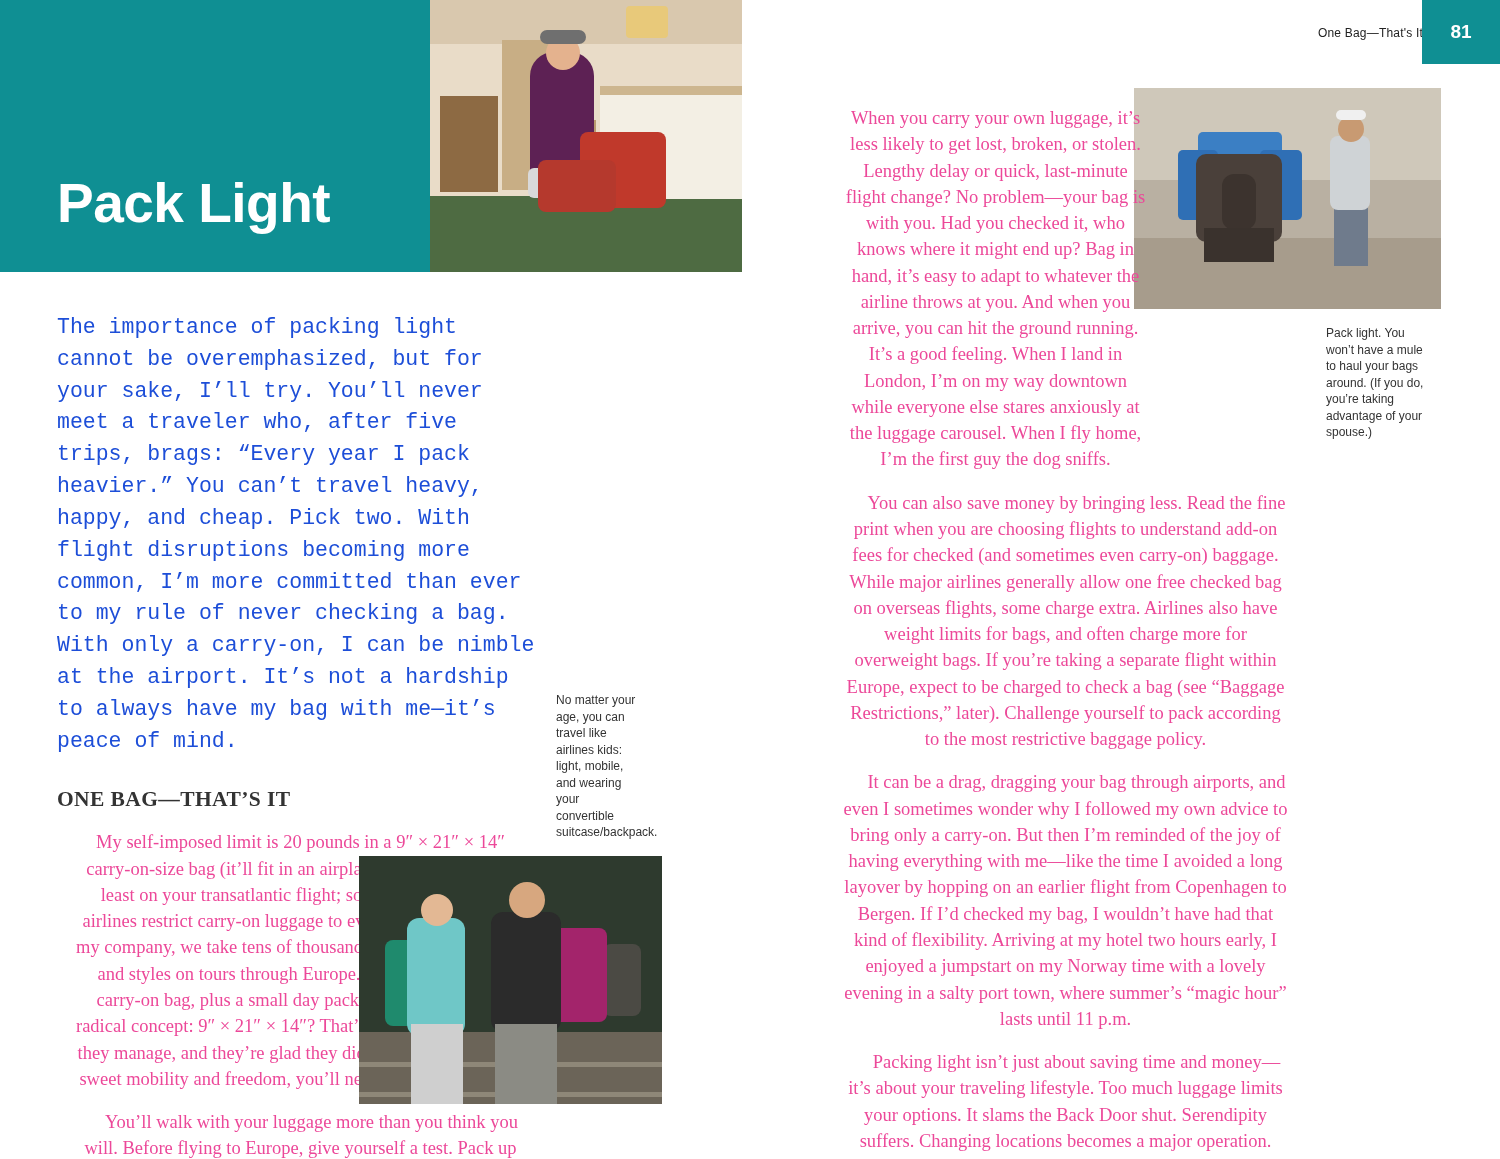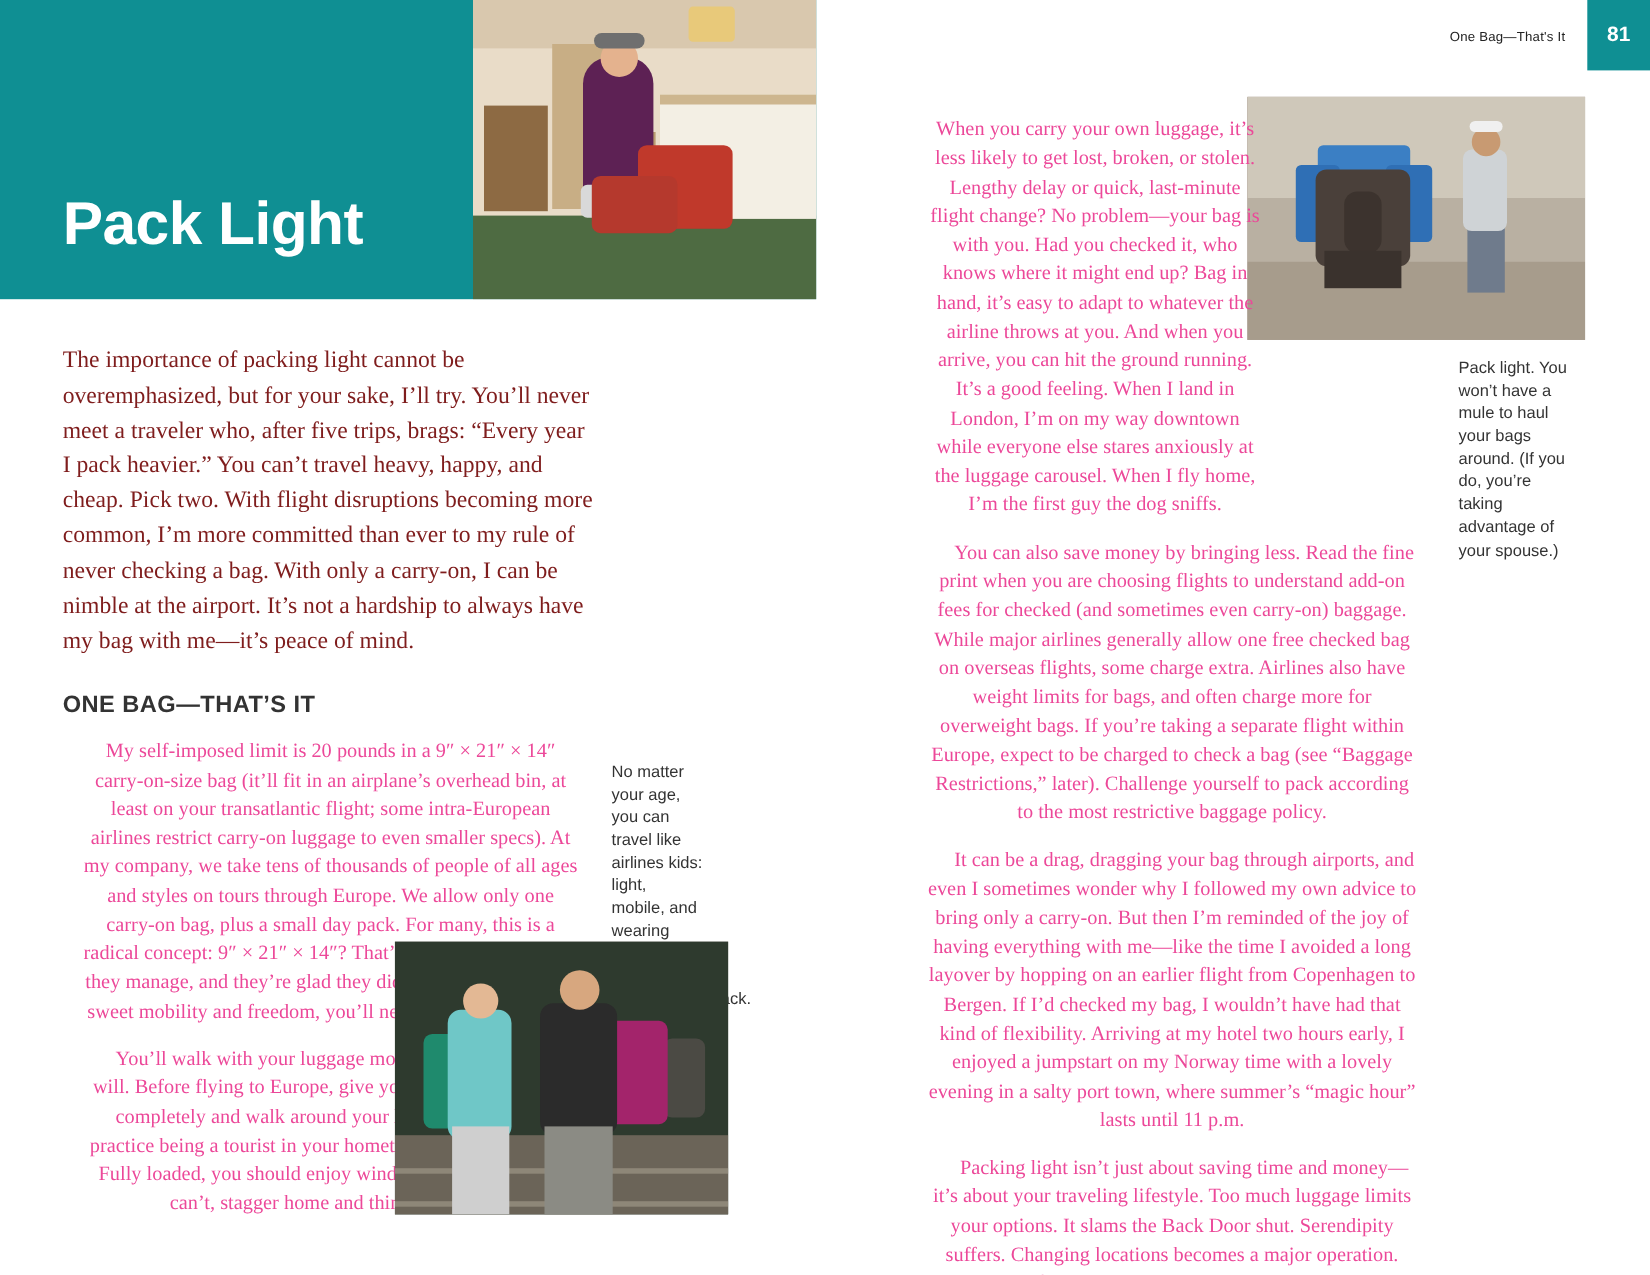--- a/index.html
+++ b/index.html
@@ -54,21 +54,21 @@
     top: 26px;
     font-family: "Liberation Sans", sans-serif;
     font-size: 12px;
     color: #222;
     letter-spacing: .2px;
   }
   .page-number-box {
     position: absolute;
     right: 0;
     top: 0;
-    width: 57px;
+    width: 78px;
     height: 64px;
     background: #0f8f93;
     color: #fff;
     font-family: "Liberation Sans", sans-serif;
     font-weight: bold;
     font-size: 19px;
     display: flex;
     align-items: center;
     justify-content: center;
   }
@@ -83,26 +83,27 @@
   .col-right {
     position: absolute;
     left: 826px;
     top: 88px;
     width: 479px;
   }
 
   .lede {
     font-size: 21.5px;
     line-height: 1.48;
-    color: #7f1d1d;
+    color: #1d4ed8;
     margin: 0 0 30px 0;
+    font-family: Liberation Mono, monospace;
   }
 
   h2.section-head {
-    font-family: Liberation Sans, sans-serif;
+    font-family: Liberation Serif, serif;
     font-size: 21.5px;
     font-weight: bold;
     color: #333;
     letter-spacing: .4px;
     margin: 0 0 16px 0;
   }
   h3.sub-head {
     font-family: "Liberation Sans", sans-serif;
     font-size: 19px;
     font-weight: bold;
@@ -115,21 +116,21 @@
     line-height: 1.42;
     color: #ec4899;
     margin: 17px;
     text-align: center;
   }
   p.body + p.body { text-indent: 22px; }
 
   
   .caption {
     font-family: "Liberation Sans", sans-serif;
-    font-size: 15px;
+    font-size: 12px;
     line-height: 1.38;
     color: #333;
   }
 
   .cap-left {
     position: absolute;
     left: 556px;
     top: 692px;
     width: 84px;
   }

